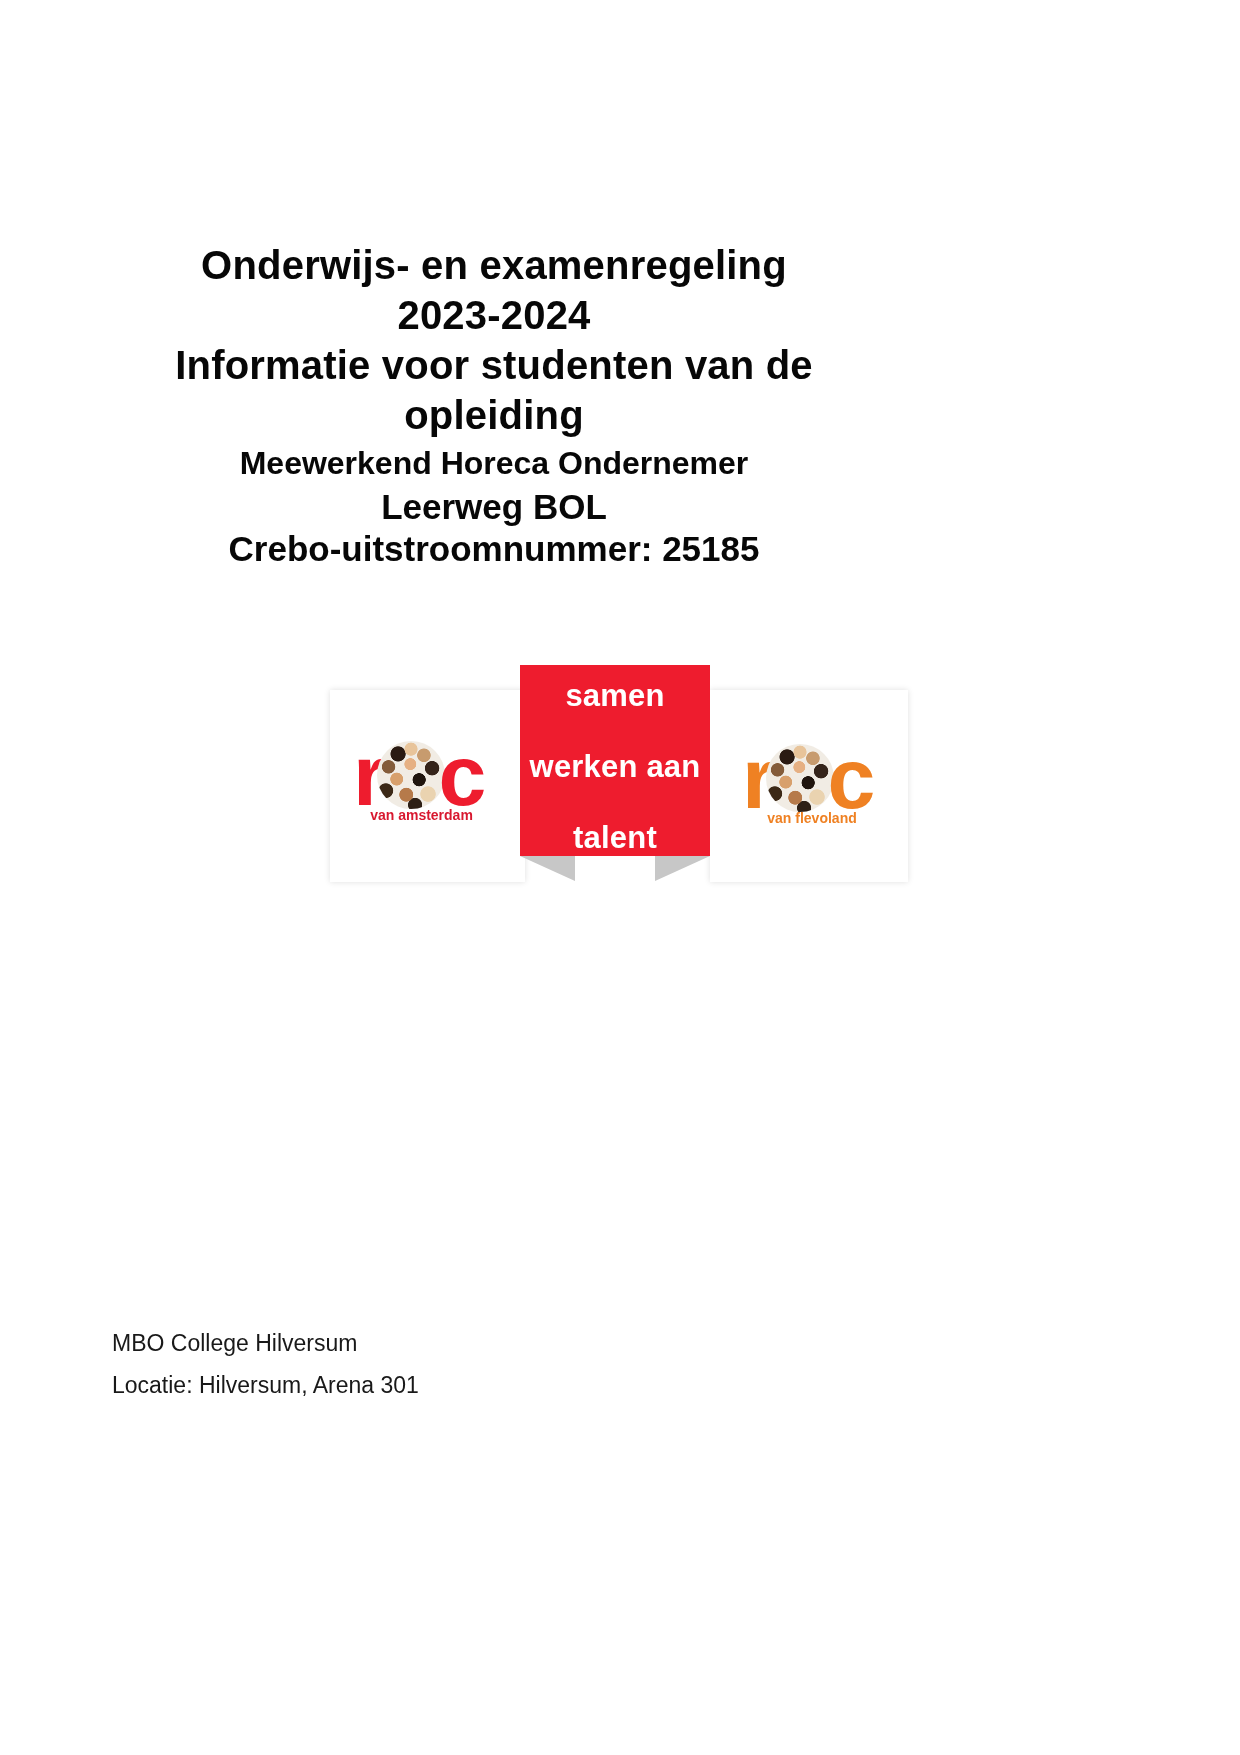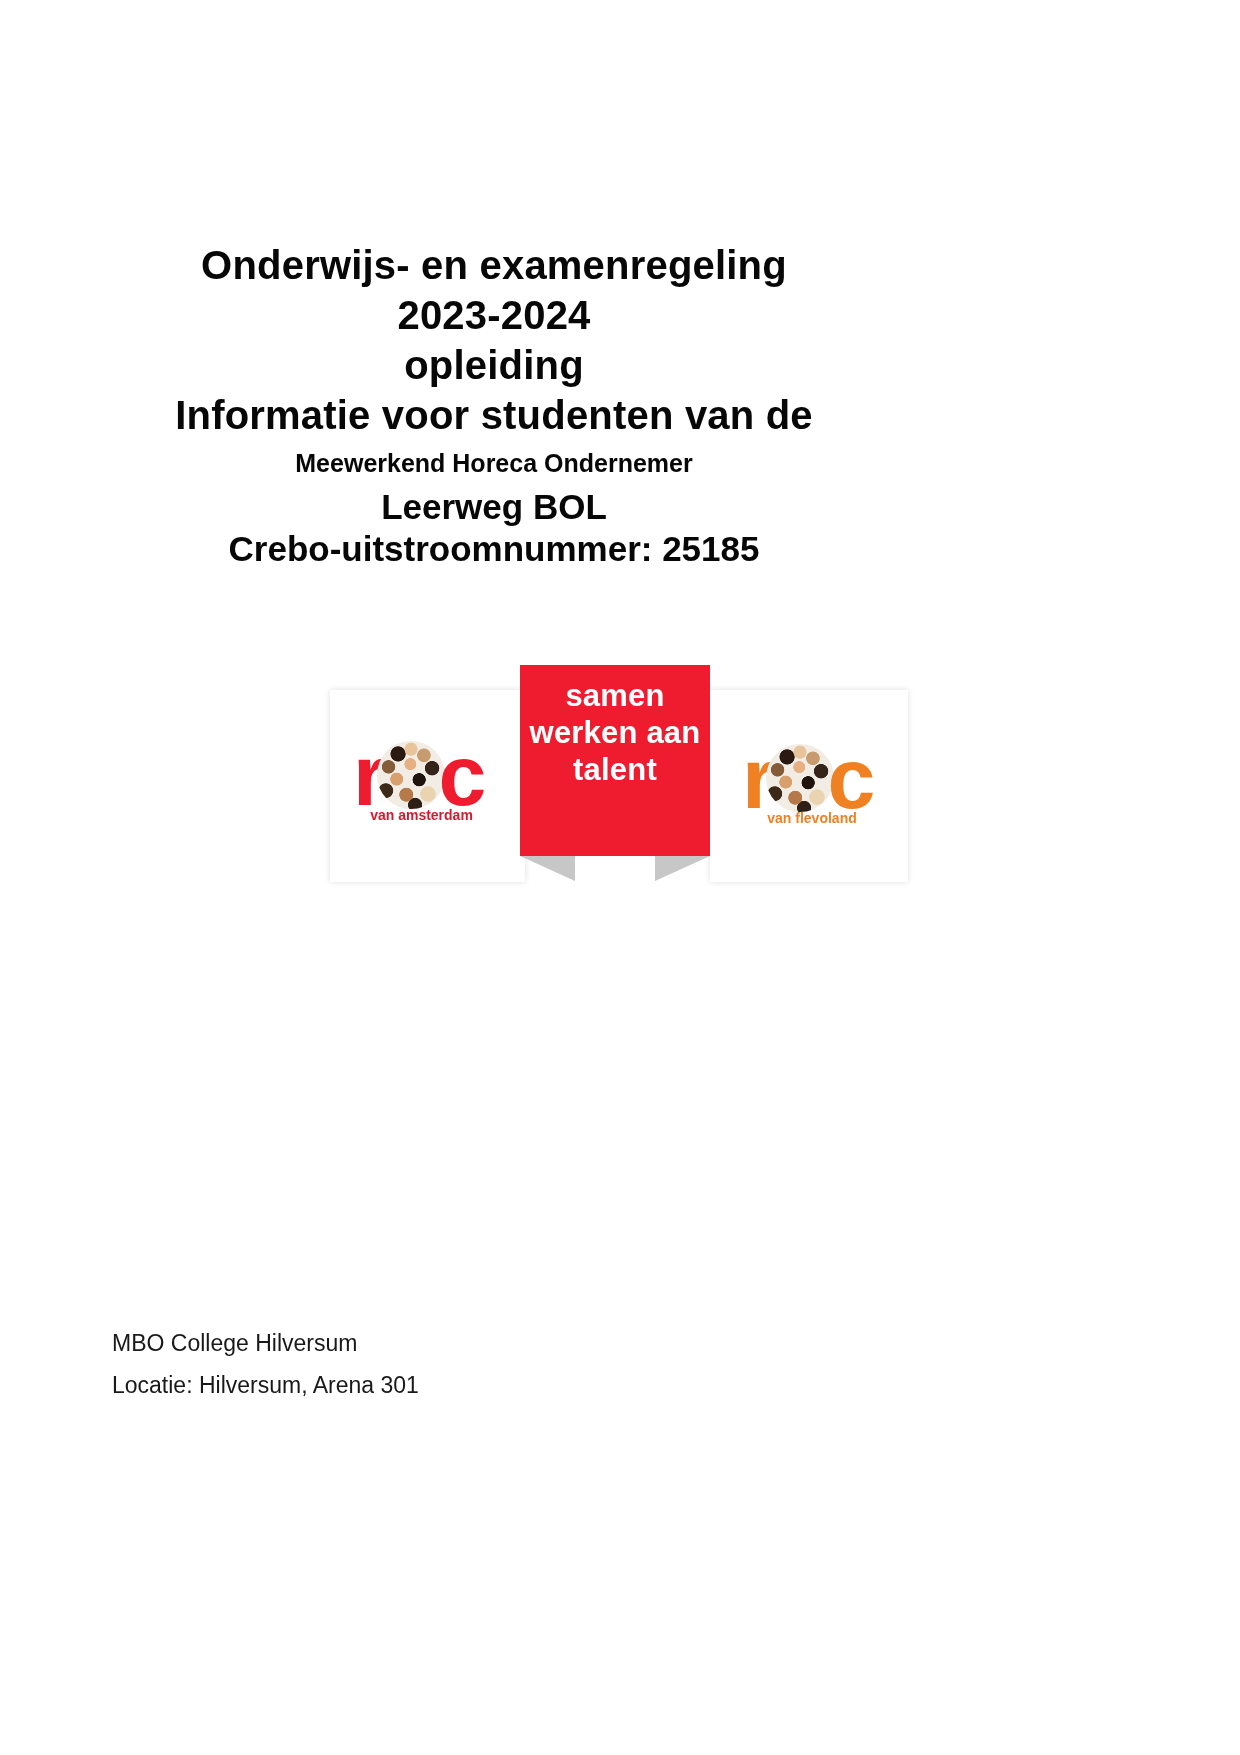--- a/index.html
+++ b/index.html
@@ -7,35 +7,35 @@
     position:relative; width:1024px; height:1755px; background:#ffffff;
     font-family:"Liberation Sans", sans-serif; overflow:hidden;
   }
 
   
   .title-stack {
     position:absolute; left:110px; right:146px; top:240px;
     text-align:center; color:#070707; font-weight:bold;
   }
   .t-xl { font-size:40px; line-height:50px; letter-spacing:0.2px; }
-  .t-l  { font-size:25px; line-height:46px; }
+  .t-l  { font-size:32px; line-height:46px; }
   .t-m  { font-size:35px; line-height:42px; }
 
   
   .logo-card {
     position:absolute; top:690px; height:192px; background:#ffffff;
     box-shadow:0 0 6px rgba(0,0,0,0.13);
   }
   .card-left  { left:330px; width:195px; }
   .card-right { left:710px; width:198px; }
 
   .banner {
     position:absolute; left:520px; top:665px; width:190px; height:191px;
     background:#ee1c2e; display:flex; flex-direction:column;
-    align-items:center; justify-content:flex-start; padding-top:12px;
+    align-items:center; justify-content:space-between; padding-top:12px;
     box-sizing:border-box; z-index:3;
   }
   .banner-line {
     color:#ffffff; font-size:31px; line-height:37px; font-weight:600;
     letter-spacing:0.2px; white-space:nowrap;
   }
   .tail {
     position:absolute; top:856px; width:55px; height:25px; z-index:2;
     background:#c7c7c7;
   }
@@ -86,22 +86,22 @@
   .footer-2 { top:1336px; }
 </style>
 </head>
 <body>
 
 <div class="page">
 
   <div class="title-stack">
     <div class="t-xl">Onderwijs- en examenregeling</div>
     <div class="t-xl">2023-2024</div>
+    <div class="t-xl">Informatie voor studenten van de</div>
     <div class="t-xl">opleiding</div>
-    <div class="t-xl">Informatie voor studenten van de</div>
     <div class="t-l">Meewerkend Horeca Ondernemer</div>
     <div class="t-m">Leerweg BOL</div>
     <div class="t-m">Crebo-uitstroomnummer: 25185</div>
   </div>
 
   <div class="logo-card card-left"></div>
   <div class="logo-card card-right"></div>
 
   <div class="tail tail-left"></div>
   <div class="tail tail-right"></div>

